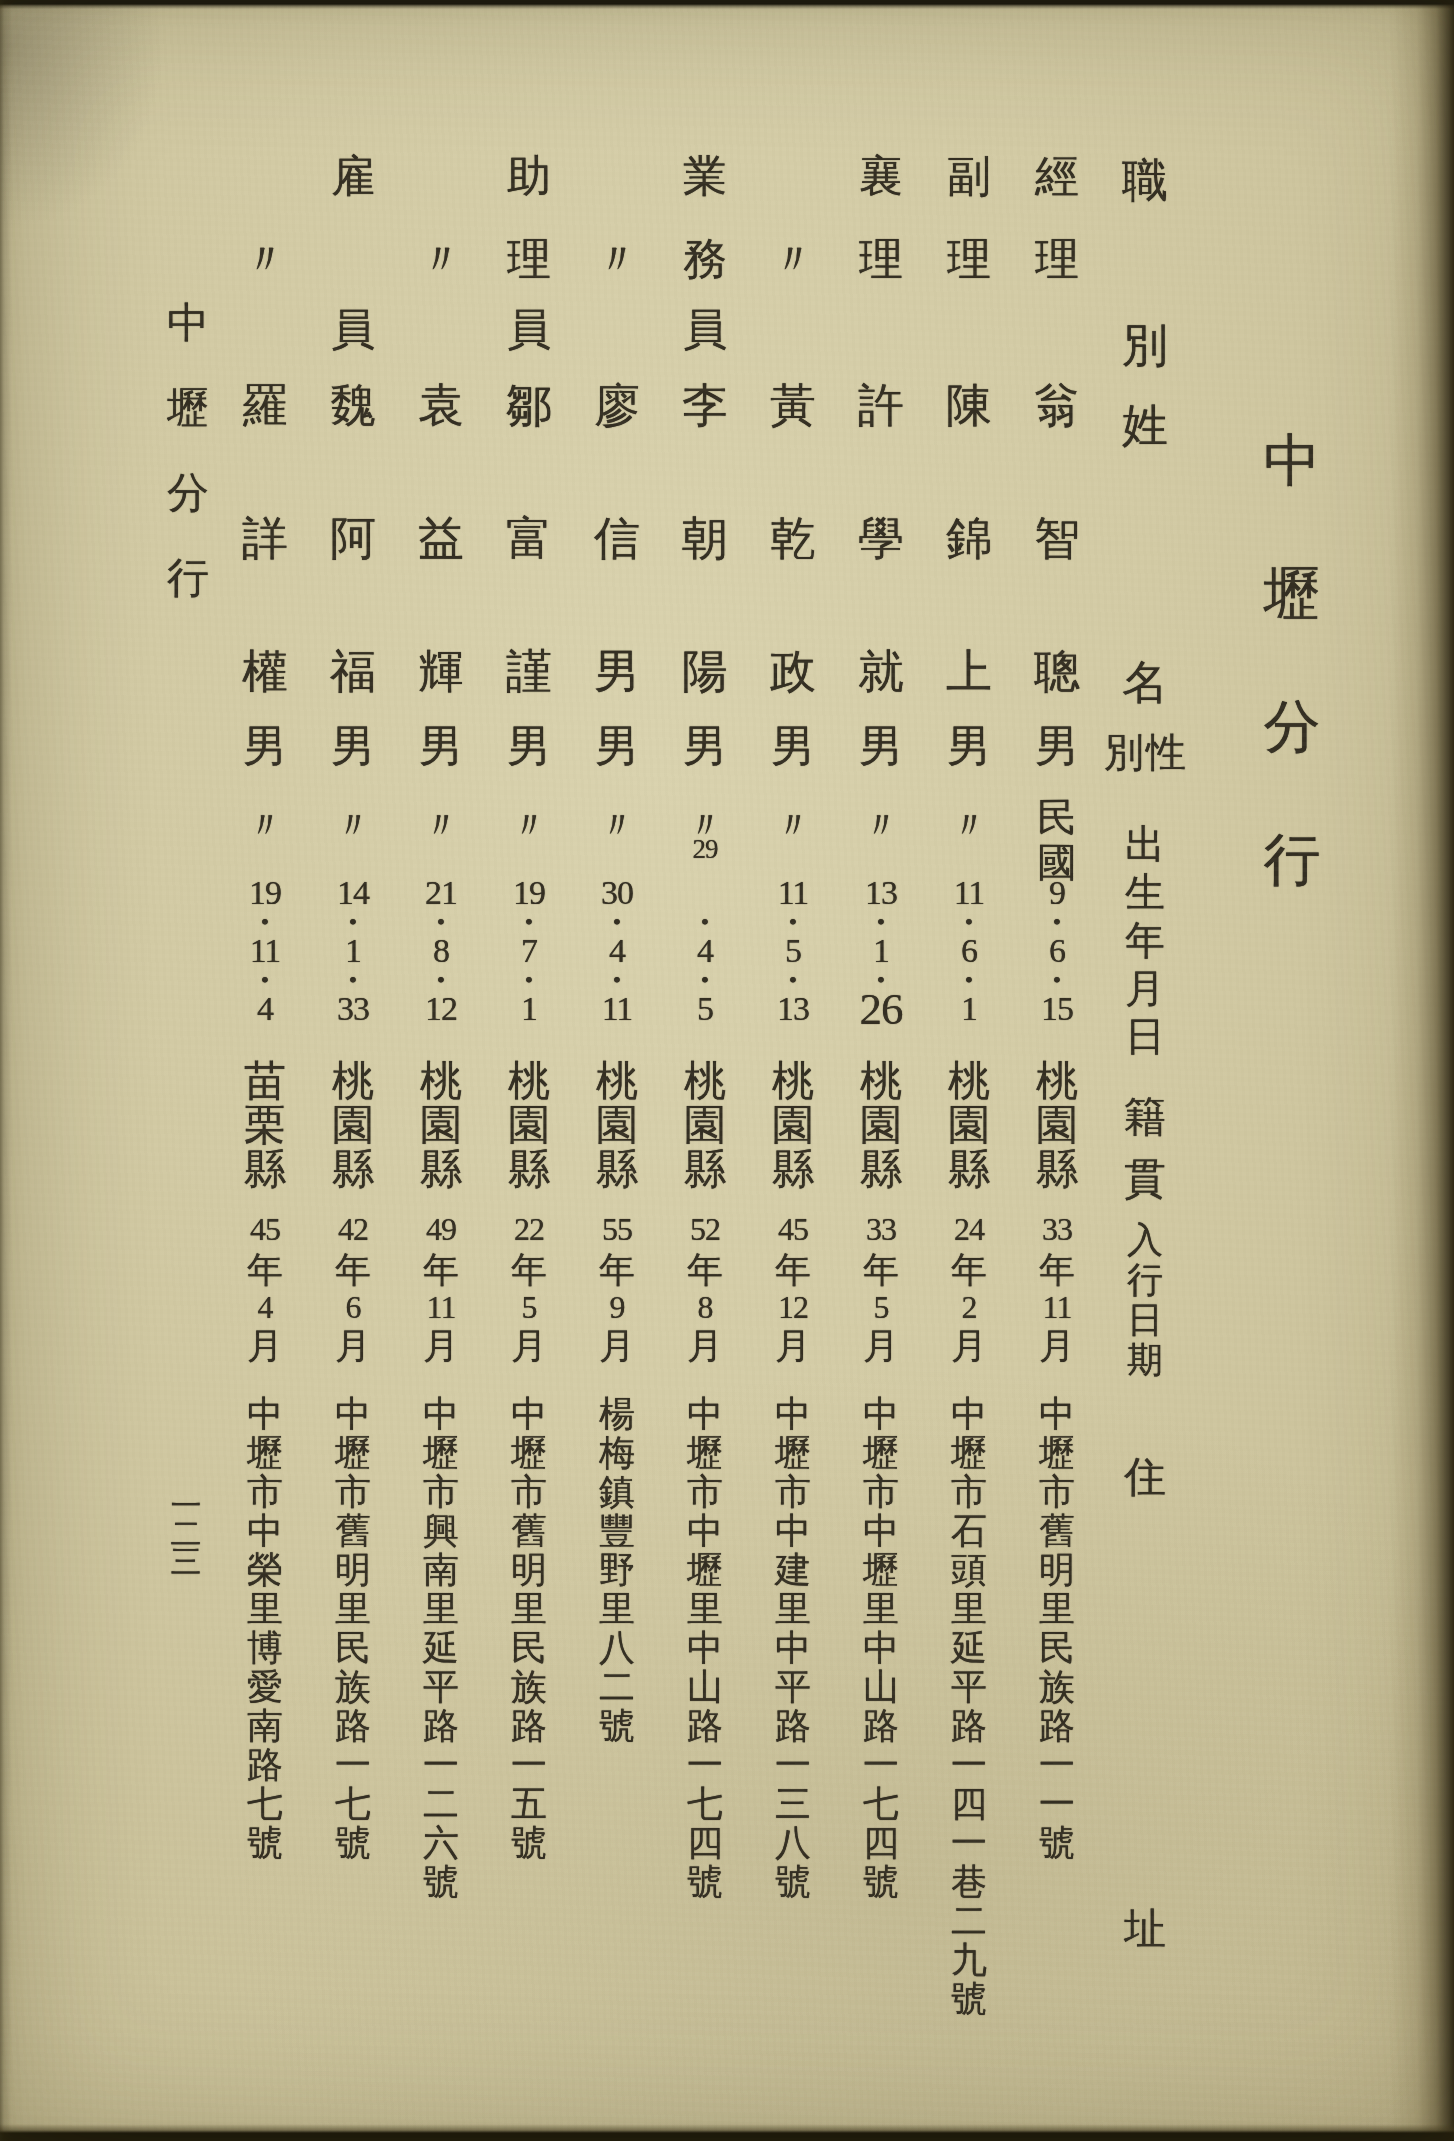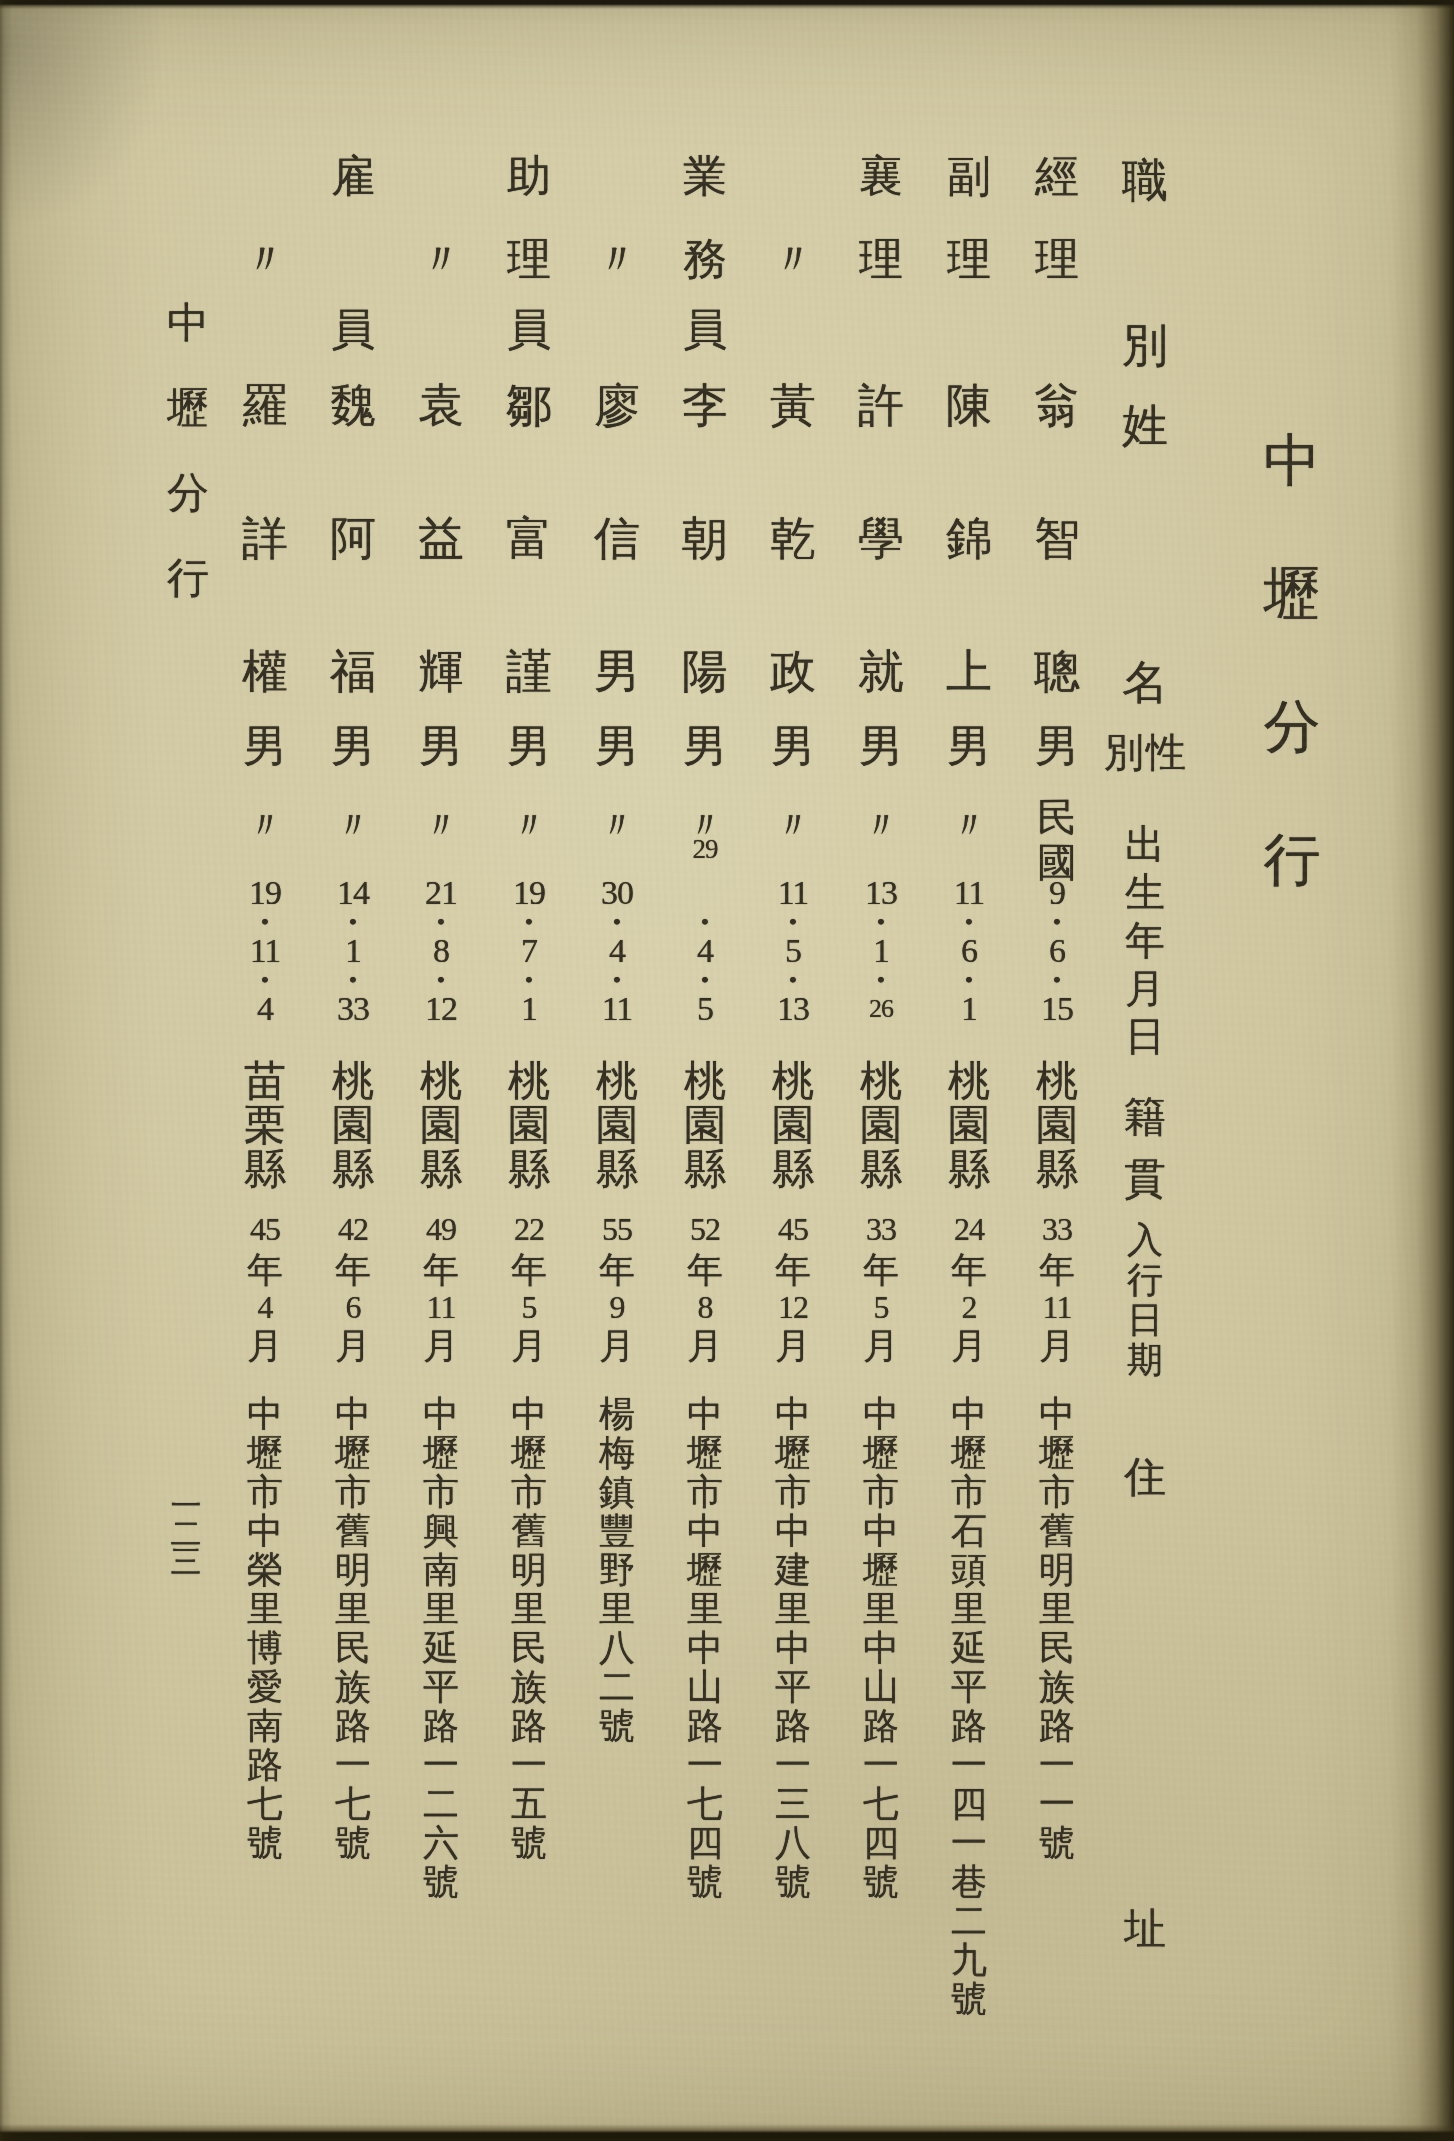--- a/index.html
+++ b/index.html
@@ -202,21 +202,21 @@
           <div class="cell" style="top: 725px; font-size: 44px; line-height: 44px;">男</div>
         </div>
         <div class="col" style="left: 0px; top: 0px; width: 88px;">
           <div class="cell" style="top: 806px; font-size: 38px; line-height: 38px;">〃</div>
         </div>
         <div class="col" style="left: 0px; top: 0px; width: 88px;">
           <div class="cell num" style="top: 876px; font-size: 34px; line-height: 34px;">13</div>
           <div class="cell" style="top: 912px; font-size: 24px; line-height: 20px;">•</div>
           <div class="cell num" style="top: 934px; font-size: 34px; line-height: 34px;">1</div>
           <div class="cell" style="top: 970px; font-size: 24px; line-height: 20px;">•</div>
-          <div class="cell num" style="top: 992px; font-size: 26px; line-height: 34px;">26</div>
+          <div class="cell num" style="top: 992px; font-size: 45px; line-height: 34px;">26</div>
         </div>
         <div class="col" style="left: 0px; top: 0px; width: 88px;">
           <div class="cell" style="top: 1060px; font-size: 42px; line-height: 42px;">桃</div>
           <div class="cell" style="top: 1104px; font-size: 42px; line-height: 42px;">園</div>
           <div class="cell" style="top: 1148px; font-size: 42px; line-height: 42px;">縣</div>
         </div>
         <div class="col" style="left: 0px; top: 0px; width: 88px;">
           <div class="cell num" style="top: 1213px; font-size: 32px; line-height: 32px;">33</div>
           <div class="cell" style="top: 1252px; font-size: 36px; line-height: 36px;">年</div>
           <div class="cell num" style="top: 1291px; font-size: 32px; line-height: 32px;">5</div>

